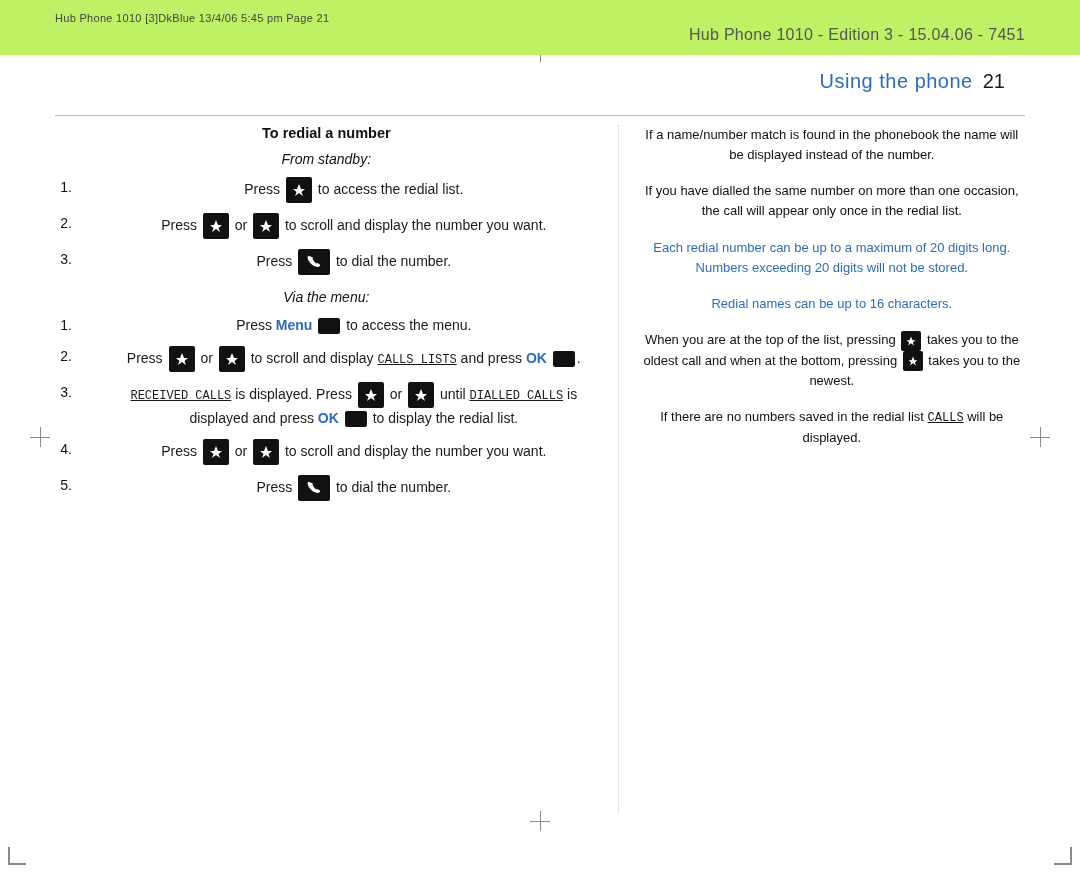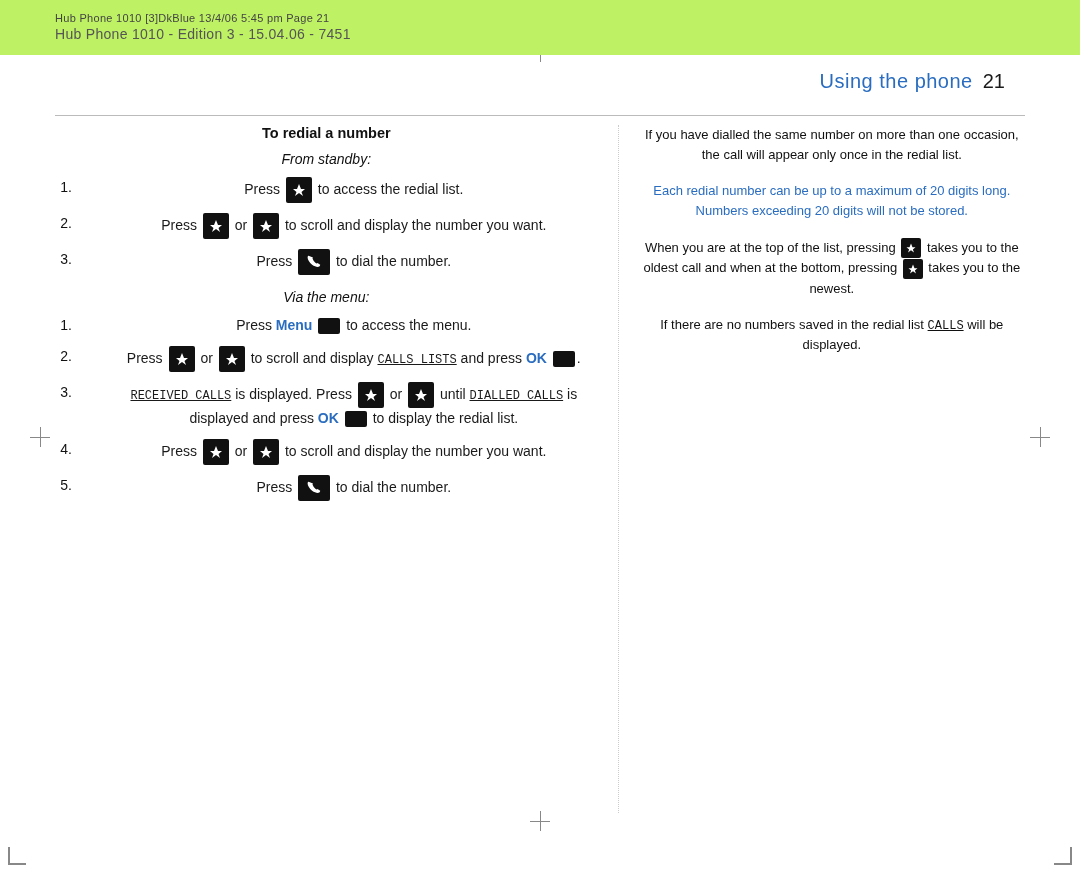--- a/index.html
+++ b/index.html
@@ -68,23 +68,23 @@
       flex-direction: column;
       gap: 2px;
     }
 
     .header-line1 {
       font-size: 11px;
       color: #444;
     }
 
     .header-line2 {
-      font-size: 14px;
+      font-size: 16px;
       color: #555;
-      text-align: left;
+      text-align: right;
     }
 
     
     .header-divider {
       position: absolute;
       top: 115px;
       left: 55px;
       right: 55px;
       height: 1px;
       background: #bbb;
@@ -412,29 +412,35 @@
           </span>
           to dial the number.
         </span>
       </li>
     </ol>
 
   </div>
 
   <div class="right-col">
 
+    <p class="note-para">
+      If a name/number match is found in the phonebook the name will be displayed instead of the number.
+    </p>
 
     <p class="note-para">
       If you have dialled the same number on more than one occasion, the call will appear only once in the redial list.
     </p>
 
     <p class="note-para blue">
       Each redial number can be up to a maximum of 20 digits long. Numbers exceeding 20 digits will not be stored.
     </p>
 
+    <p class="note-para blue">
+      Redial names can be up to 16 characters.
+    </p>
 
     <p class="note-para">
       When you are at the top of the list, pressing
       <span class="icon-nav" style="display:inline-block;width:20px;height:20px;background:#111;vertical-align:middle;border-radius:2px;position:relative;margin:0 2px;">
         <svg width="12" height="12" viewBox="0 0 16 16" style="position:absolute;top:50%;left:50%;transform:translate(-50%,-50%)">
           <polygon points="8,2 10,7 14,7 10.5,10 12,14 8,11 4,14 5.5,10 2,7 6,7" fill="white"></polygon>
         </svg>
       </span>
       takes you to the oldest call and when at the bottom, pressing
       <span class="icon-nav" style="display:inline-block;width:20px;height:20px;background:#111;vertical-align:middle;border-radius:2px;position:relative;margin:0 2px;">

